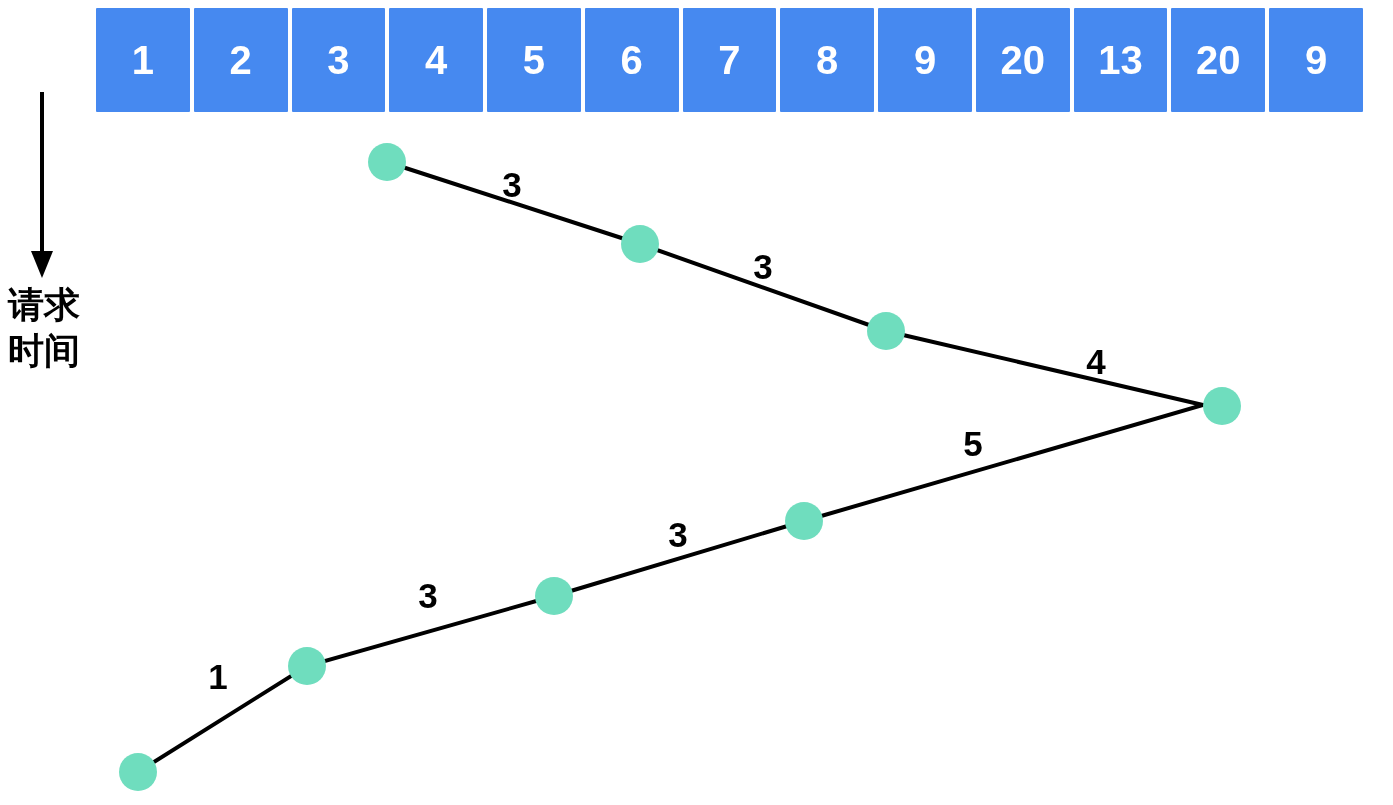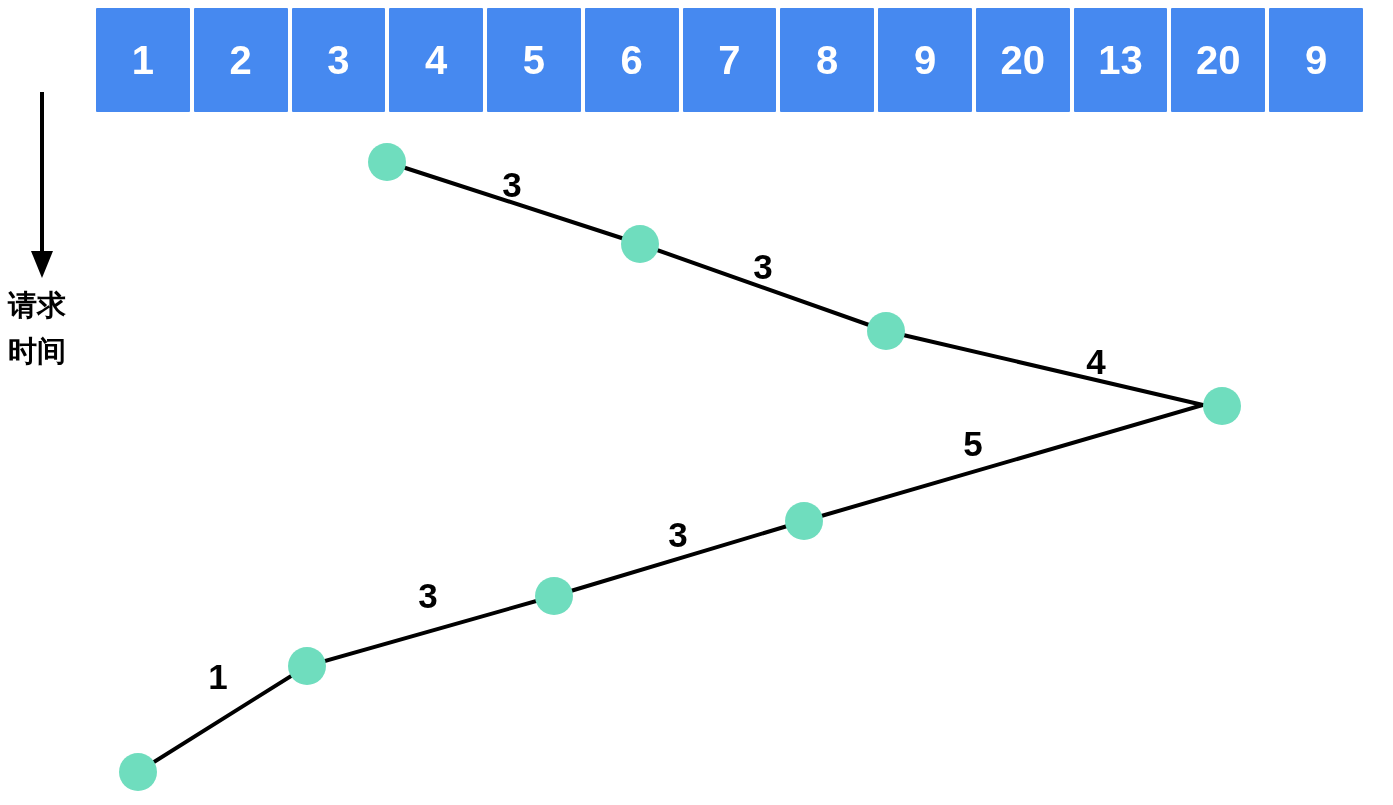--- a/index.html
+++ b/index.html
@@ -28,21 +28,21 @@
     align-items: center;
     justify-content: center;
     font-size: 40px;
     font-weight: bold;
     border-radius: 1px;
   }
   .axis-label {
     position: absolute;
     left: 8px;
     top: 282px;
-    font-size: 29px;
+    font-size: 36px;
     font-weight: bold;
     color: #000000;
     line-height: 46px;
     white-space: nowrap;
   }
   .diagram-svg {
     position: absolute;
     left: 0;
     top: 0;
     width: 1393px;

